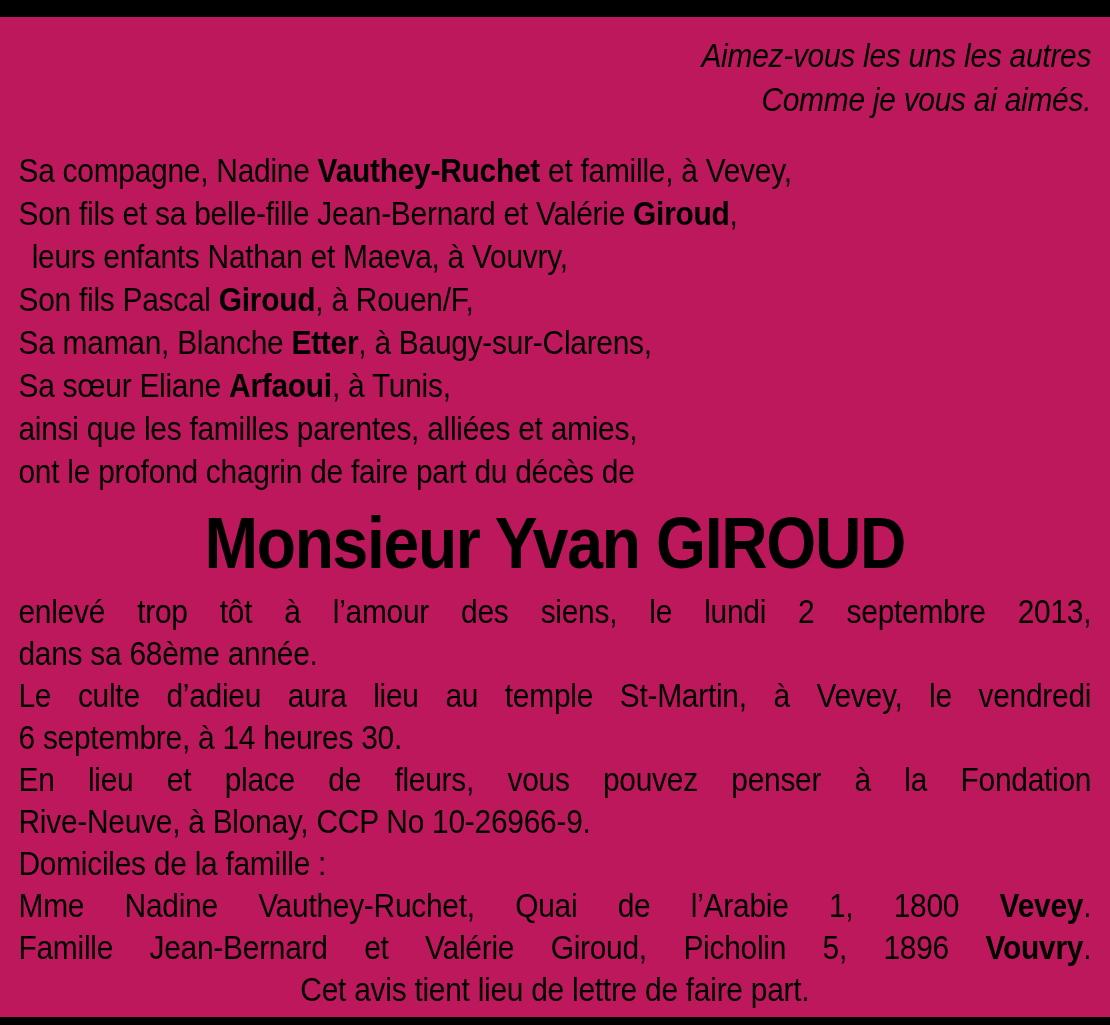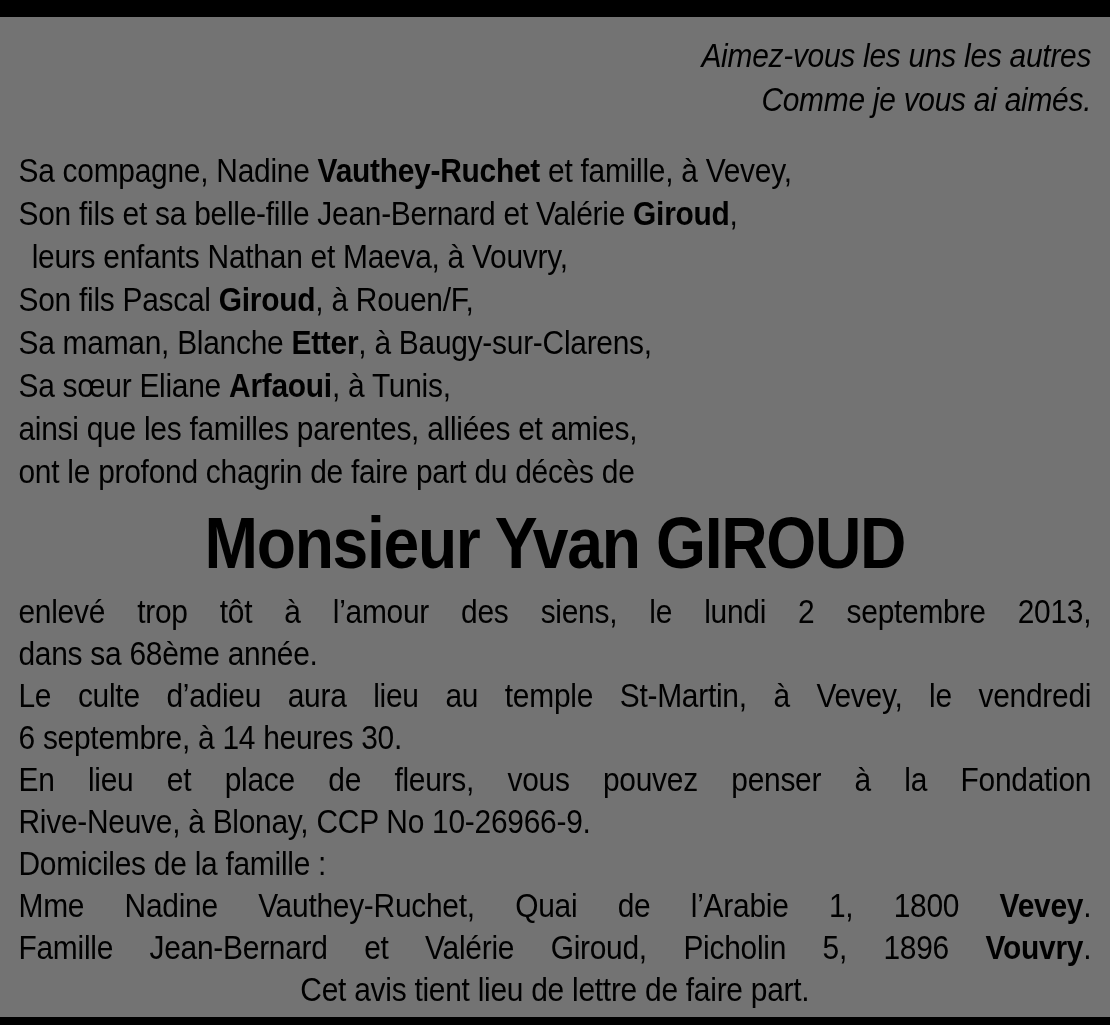--- a/index.html
+++ b/index.html
@@ -1,20 +1,20 @@
 <!DOCTYPE html>
 <html><head>
 <meta charset="utf-8">
 <style>
   html, body { margin: 0; padding: 0; background: #ffffff; }
   .sheet {
     position: relative;
     width: 1110px;
     height: 1025px;
-    background: #737373;
+    background: #be185d;
     overflow: hidden;
     color: #000000;
   }
   .bar { background: #000000; width: 1110px; }
   .bar.top { height: 17px; }
   .bar.bottom { position: absolute; left: 0; bottom: 0; height: 8px; }
   .condensed {
     width: 1261px;
     transform: scaleX(0.88);
     transform-origin: 0 0;

